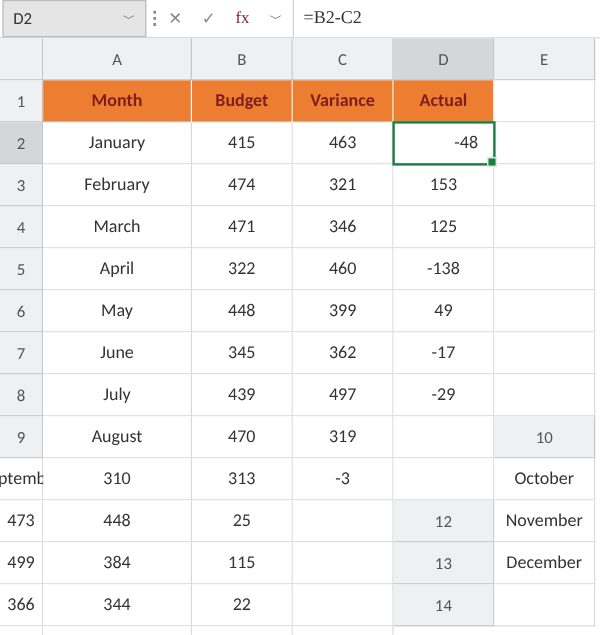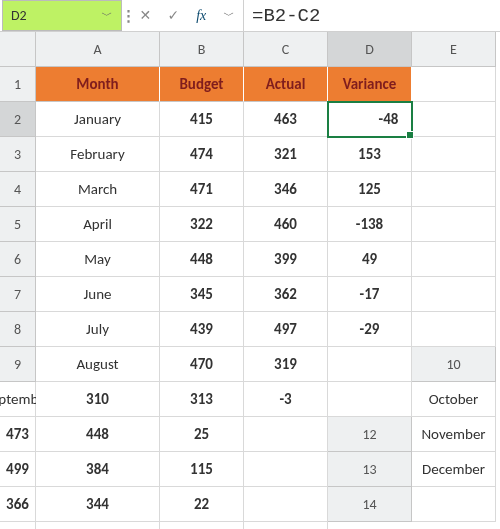--- a/index.html
+++ b/index.html
@@ -20,21 +20,21 @@
       border-bottom: 1px solid #d0d0d0;
       background: #fff;
     }
     .name-box {
       width: 120px;
       height: 100%;
       display: flex;
       align-items: center;
       padding: 0 8px;
       border: 1px solid #bbb;
-      background: #bef264;
+      background: #e5e5e5;
       justify-content: space-between;
       margin-left: 2px;
       margin-right: 4px;
     }
     .name-box-text { font-size: 14px; color: #333; }
     .chev { font-size: 11px; color: #666; }
     .fb-sep {
       width: 6px;
       height: 100%;
       display: flex;
@@ -45,29 +45,29 @@
     }
     .fb-btn {
       width: 28px;
       height: 100%;
       display: flex;
       align-items: center;
       justify-content: center;
       color: #888;
       font-size: 14px;
     }
-    .fb-btn.fx { font-style: italic; font-family: 'Times New Roman', serif; color: #0c4a6e; }
+    .fb-btn.fx { font-family: 'Times New Roman', serif; color: #7f1d1d; }
     .fb-input {
       flex: 1;
       height: 100%;
       border: none;
       outline: none;
       padding: 0 8px;
-      font-family: Liberation Mono, monospace;
-      font-size: 19px;
+      font-family: Liberation Serif, serif;
+      font-size: 15px;
       color: #333;
       background: #fff;
       border-left: 1px solid #d0d0d0;
     }
     
     .grid {
       display: grid;
       grid-template-columns: 36px 124px 84px 84px 84px 84px;
       grid-auto-rows: 35px;
       font-size: 15px;
@@ -114,21 +114,21 @@
       background: #fff;
     }
     .hdr-cell {
       background: #ed7d31;
       color: #7f1d1d;
       font-weight: bold;
       border-right: 1px solid #fff;
       border-bottom: 1px solid #c6c6c6;
     }
     .hdr-cell:last-of-type { border-right: 1px solid #d9d9d9; }
-    .data-b, .data-c, .data-d { justify-content: center; font-weight: bold; }
+    .data-b, .data-c, .data-d { justify-content: center; }
     .selected {
       outline: 2px solid #1a7f43;
       outline-offset: -1px;
       position: relative;
       z-index: 2;
       padding-left: 44px;
     }
     .selected::after {
       content: '';
       position: absolute;
@@ -162,22 +162,22 @@
   <div class="corner"></div>
   <div class="colhdr">A</div>
   <div class="colhdr">B</div>
   <div class="colhdr">C</div>
   <div class="colhdr active">D</div>
   <div class="colhdr">E</div>
 
   <div class="rowhdr">1</div>
   <div class="cell hdr-cell">Month</div>
   <div class="cell hdr-cell">Budget</div>
+  <div class="cell hdr-cell">Variance</div>
   <div class="cell hdr-cell">Actual</div>
-  <div class="cell hdr-cell">Variance</div>
   <div class="cell"></div>
 
   <div class="rowhdr active">2</div>
   <div class="cell">January</div>
   <div class="cell data-b">415</div>
   <div class="cell data-c">463</div>
   <div class="cell data-d selected">-48</div>
   <div class="cell"></div>
 
   <div class="rowhdr">3</div>

